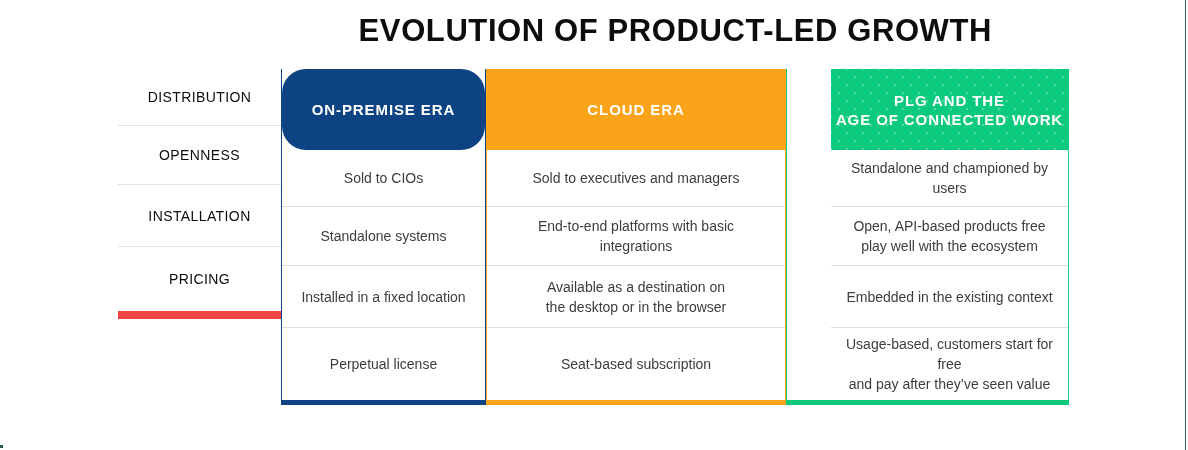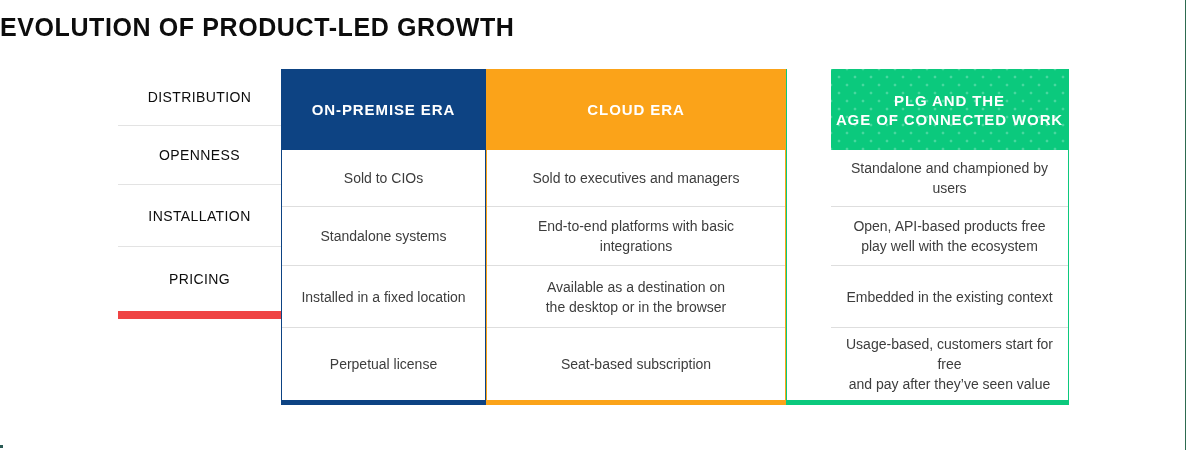--- a/index.html
+++ b/index.html
@@ -6,22 +6,22 @@
   .canvas{
     position:relative;
     width:1188px;height:450px;
     background:#ffffff;
     font-family:"Liberation Sans", sans-serif;
     overflow:hidden;
   }
   .title{
     position:absolute;
     left:0;top:13px;width:992px;
-    text-align:left;
-    font-size:25px;
+    text-align:right;
+    font-size:31px;
     font-weight:800;
     letter-spacing:.6px;
     color:#0d0d0d;
   }
   .table-wrap{
     position:absolute;
     left:118px;top:69px;
     display:grid;
     grid-template-columns:163px 205px 300px 283px;
   }
@@ -59,21 +59,21 @@
   
   .col-era{box-sizing:border-box;}
   .col-era .hcell{
     color:#ffffff;font-size:15px;font-weight:bold;letter-spacing:.9px;
     white-space:pre-line;line-height:19px;
   }
   .col-era .cell{border-bottom:1px solid #dedede;}
   .col-era .cell.r4{border-bottom:none;}
 
   .col-blue{border-left:1px solid #0d4383;border-right:1px solid #0d4383;border-bottom:5px solid #0d4383;}
-  .col-blue .hcell{background:#0d4383;}
+  .col-blue .hcell{background:#0d4383;border-radius:24px;}
   .col-orange{border-left:1px solid #fba319;border-right:1px solid #fba319;border-bottom:5px solid #fba319;}
   .col-orange .hcell{background:#fba319;text-align:right;}
   .col-green{border-left:1px solid #0bc97d;border-right:1px solid #0bc97d;border-bottom:5px solid #0bc97d;padding-left:44px;}
   .col-green .hcell{
     background-color:#0bc97d;
     background-image:
       radial-gradient(circle, rgba(255,255,255,.25) 1.2px, transparent 1.7px),
       radial-gradient(circle, rgba(255,255,255,.25) 1.2px, transparent 1.7px);
     background-size:16px 16px;
     background-position:0 0, 8px 8px;

